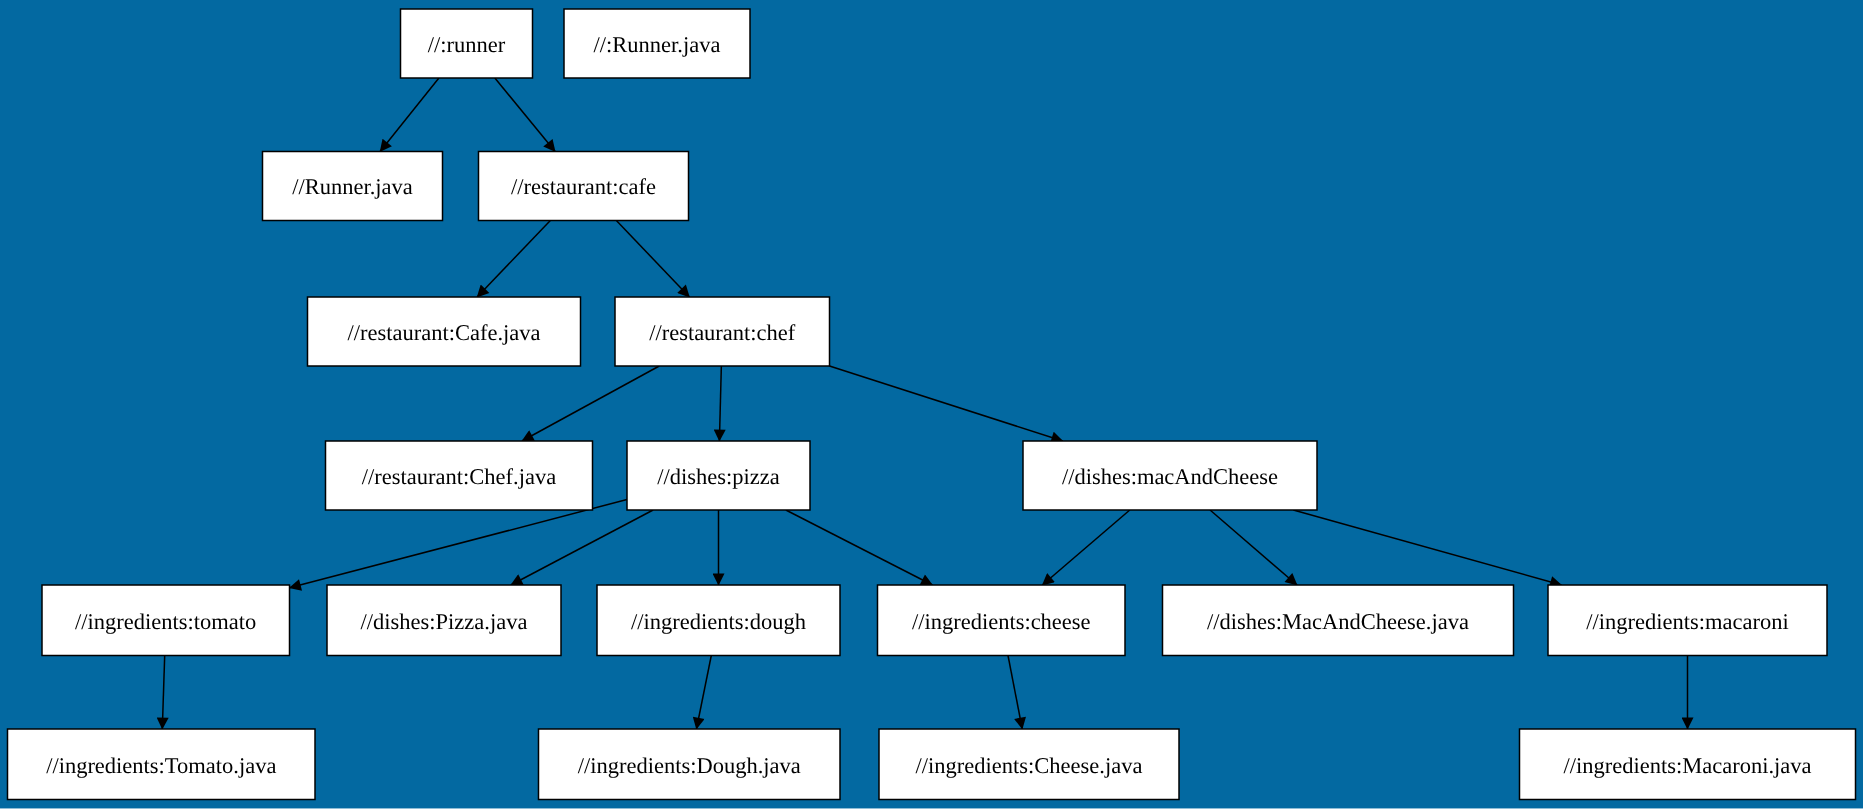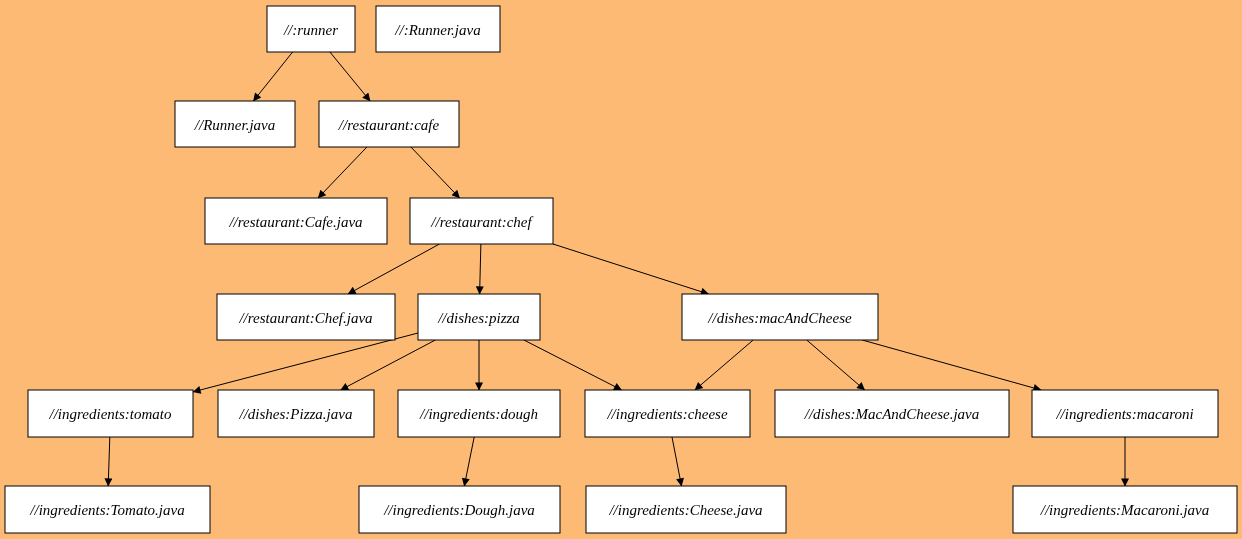--- a/index.html
+++ b/index.html
@@ -4,24 +4,23 @@
 <style>
   html, body {
     margin: 0;
     padding: 0;
     background: #ffffff;
   }
   .stage {
     position: relative;
     width: 1242px;
     height: 539px;
-    background: #fdba74;
+    background: #0369a1;
     overflow: hidden;
     font-family: "Liberation Serif", "DejaVu Serif", serif;
-    font-style: italic;
   }
   svg text {
     font-family: "Liberation Serif", "DejaVu Serif", serif;
     font-size: 15px;
   }
 </style>
 </head>
 <body>
 
 <div class="stage">

